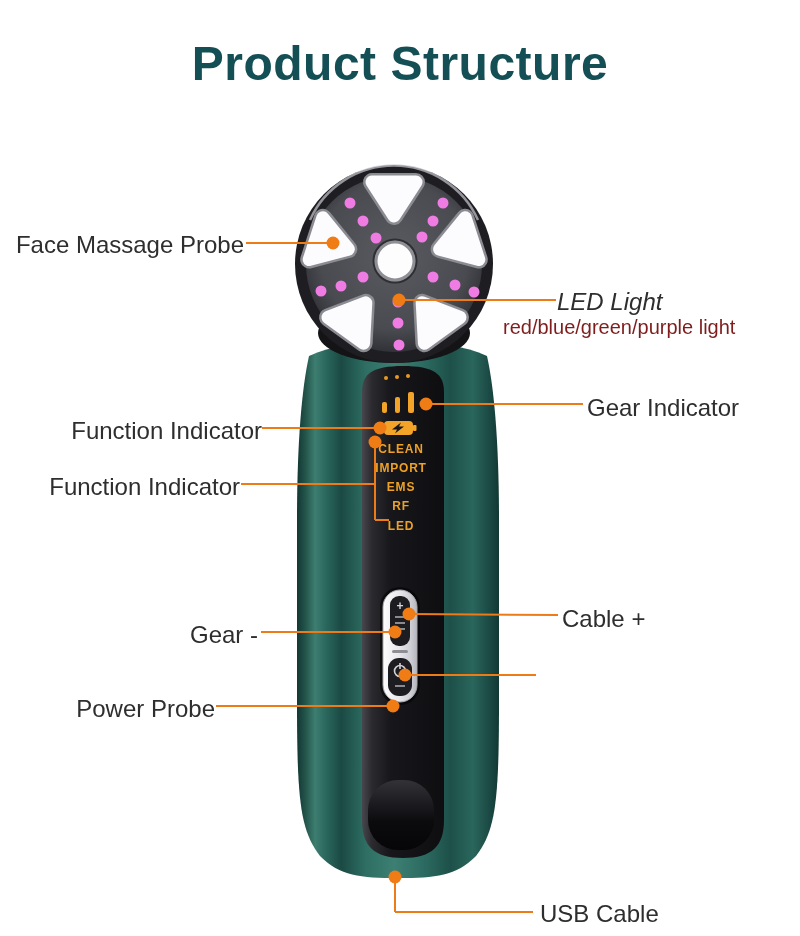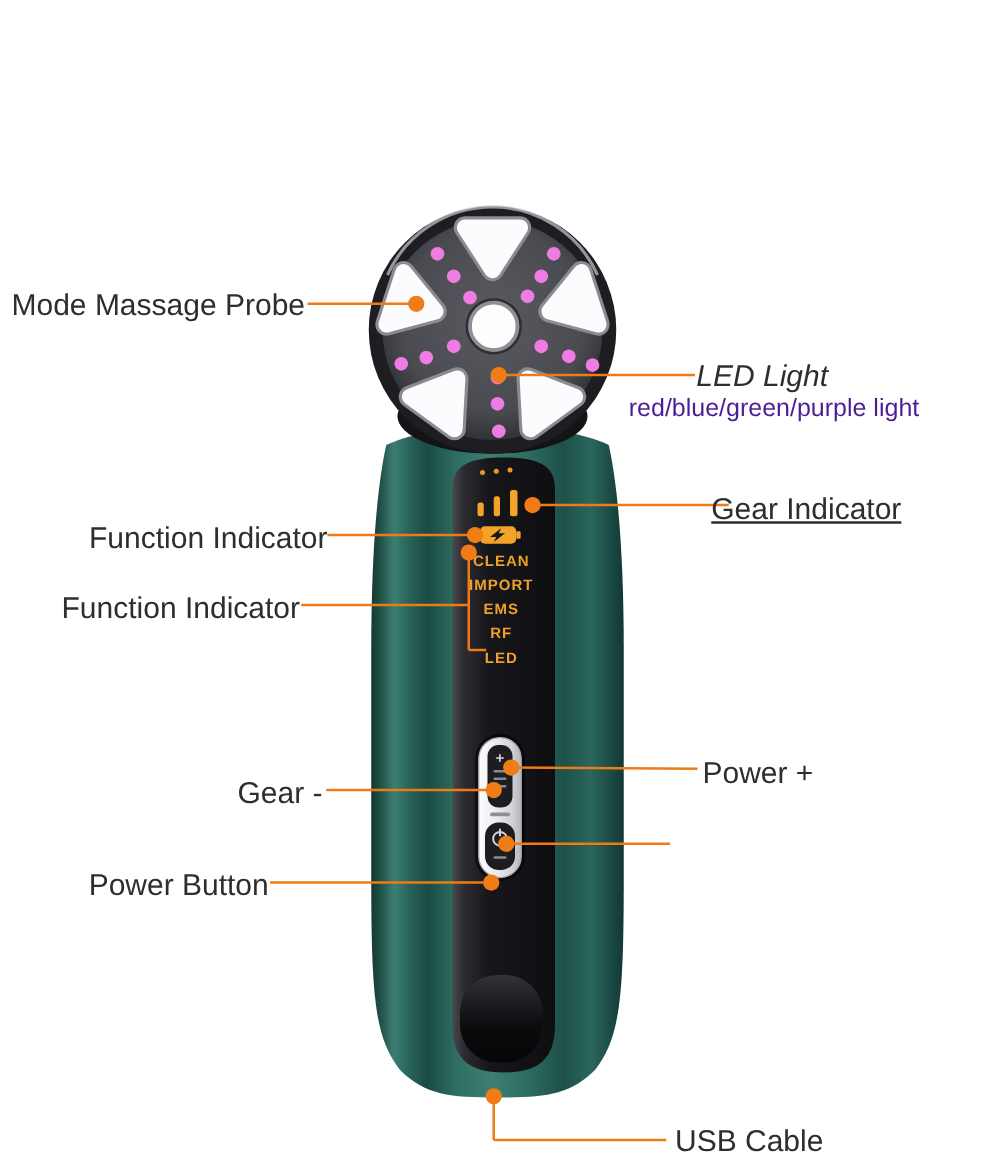--- a/index.html
+++ b/index.html
@@ -3,29 +3,30 @@
 <meta charset="utf-8">
 <style>
   html,body{margin:0;padding:0;background:#ffffff;}
   .canvas{position:relative;width:800px;height:936px;background:#ffffff;overflow:hidden;
           font-family:"Liberation Sans", sans-serif;}
   .title{position:absolute;left:0;right:0;top:36px;text-align:center;
          font-size:48px;font-weight:700;color:#134f55;letter-spacing:0.5px;}
   svg.scene{position:absolute;left:0;top:0;}
   .lbl{position:absolute;white-space:nowrap;color:#2e2e2e;
        font-size:24px;line-height:1.15;}
-  .lbl.small{font-size:20px;color:#4c1d95;}
+  .lbl.small{font-size:20px;color:#7f1d1d;}
   .fn-text{font-family:"Liberation Sans", sans-serif;font-weight:700;
            letter-spacing:0.8px;}
 </style>
 </head>
 <body>
 
 <div class="canvas">
 
+  <div class="title">Product Structure</div>
 
   <svg class="scene" width="800" height="936" viewBox="0 0 800 936" xmlns="http://www.w3.org/2000/svg">
     <defs>
       <linearGradient id="bodyGrad" x1="0" y1="0" x2="1" y2="0">
         <stop offset="0" stop-color="#123833"></stop>
         <stop offset="0.04" stop-color="#225349"></stop>
         <stop offset="0.09" stop-color="#3d7e71"></stop>
         <stop offset="0.14" stop-color="#2b685e"></stop>
         <stop offset="0.22" stop-color="#1a4a43"></stop>
         <stop offset="0.34" stop-color="#2e6e63"></stop>
@@ -205,32 +206,32 @@
       <circle cx="380" cy="428" r="6.5"></circle>
       <circle cx="375" cy="442" r="6.5"></circle>
       <circle cx="395" cy="632" r="6.5"></circle>
       <circle cx="409" cy="614" r="6.5"></circle>
       <circle cx="405" cy="675" r="6.5"></circle>
       <circle cx="393" cy="706" r="6.5"></circle>
       <circle cx="395" cy="877" r="6.5"></circle>
     </g>
   </svg>
 
-  <div class="lbl" style="right:556px;top:231px;">Mode Massage Probe</div>
+  <div class="lbl" style="right:556px;top:231px;">Face Massage Probe</div>
 
   <div class="lbl" style="left:557px;top:288px;font-style:italic;">LED Light</div>
   <div class="lbl small" style="left:503px;top:316px;">red/blue/green/purple light</div>
 
-  <div class="lbl" style="left:569px;top:394px;text-decoration:underline;">Gear Indicator</div>
+  <div class="lbl" style="left:587px;top:394px;">Gear Indicator</div>
 
   <div class="lbl" style="right:538px;top:417px;">Function Indicator</div>
 
   <div class="lbl" style="right:560px;top:473px;">Function Indicator</div>
 
   <div class="lbl" style="right:542px;top:621px;">Gear -</div>
 
-  <div class="lbl" style="left:562px;top:605px;">Power +</div>
-
-
-  <div class="lbl" style="right:585px;top:695px;">Power Button</div>
+  <div class="lbl" style="left:562px;top:605px;">Cable +</div>
+
+
+  <div class="lbl" style="right:585px;top:695px;">Power Probe</div>
 
   <div class="lbl" style="left:540px;top:900px;text-align:center;">USB Cable</div>
 </div>
 
 </body></html>

